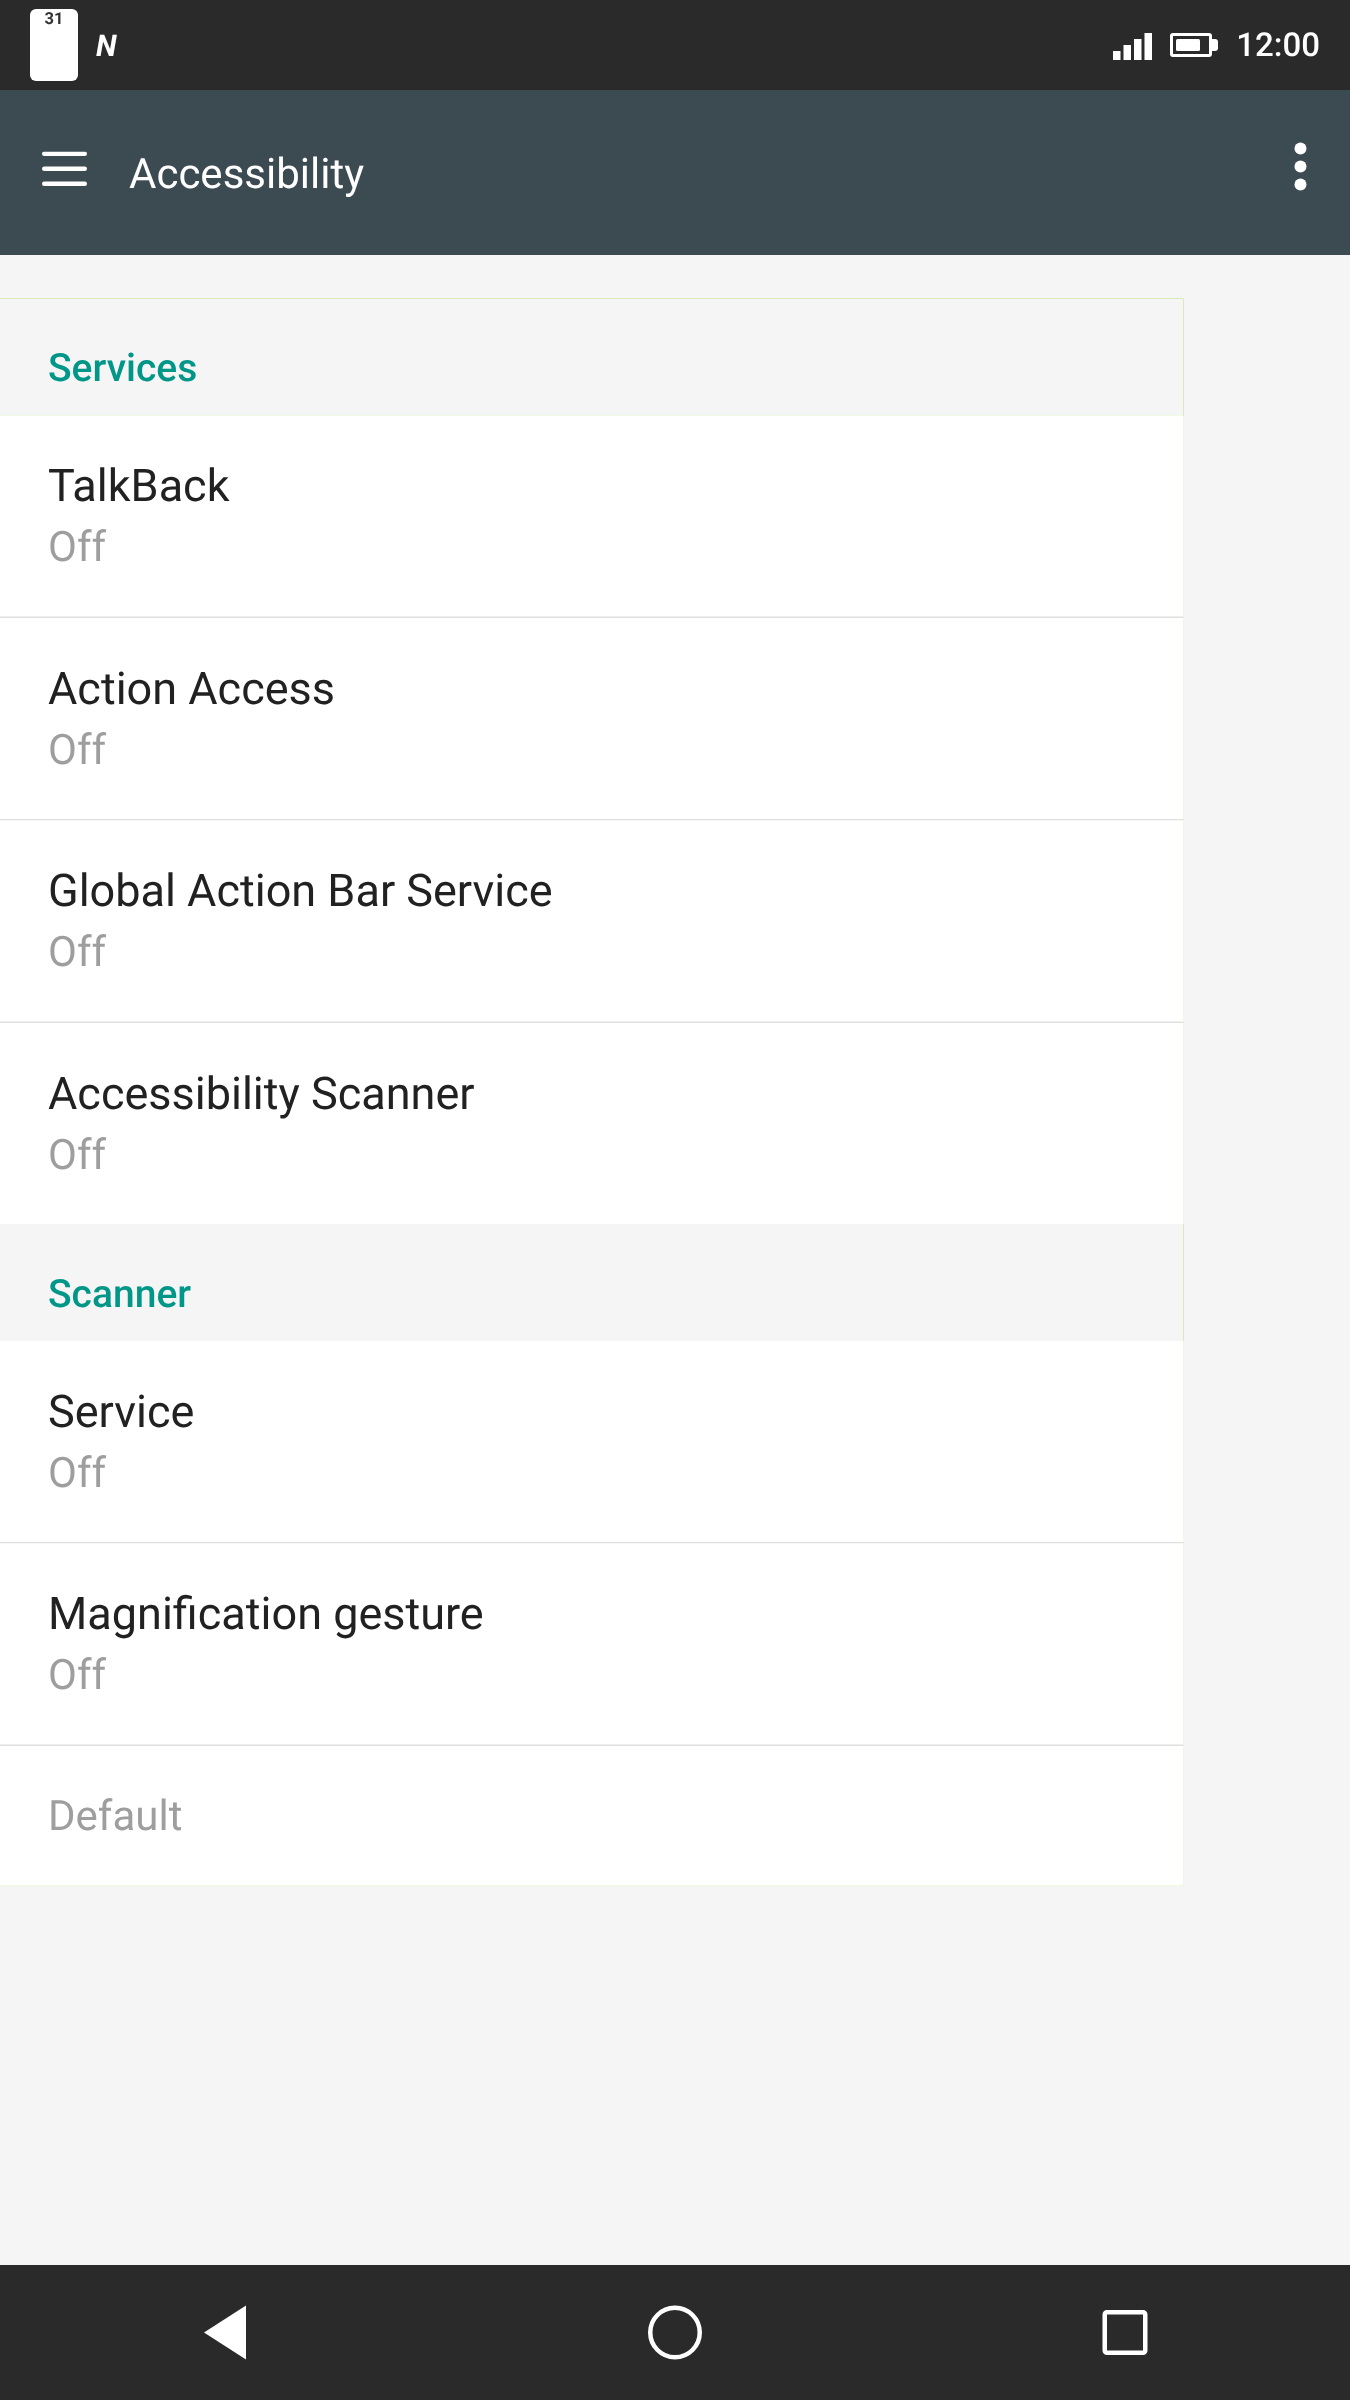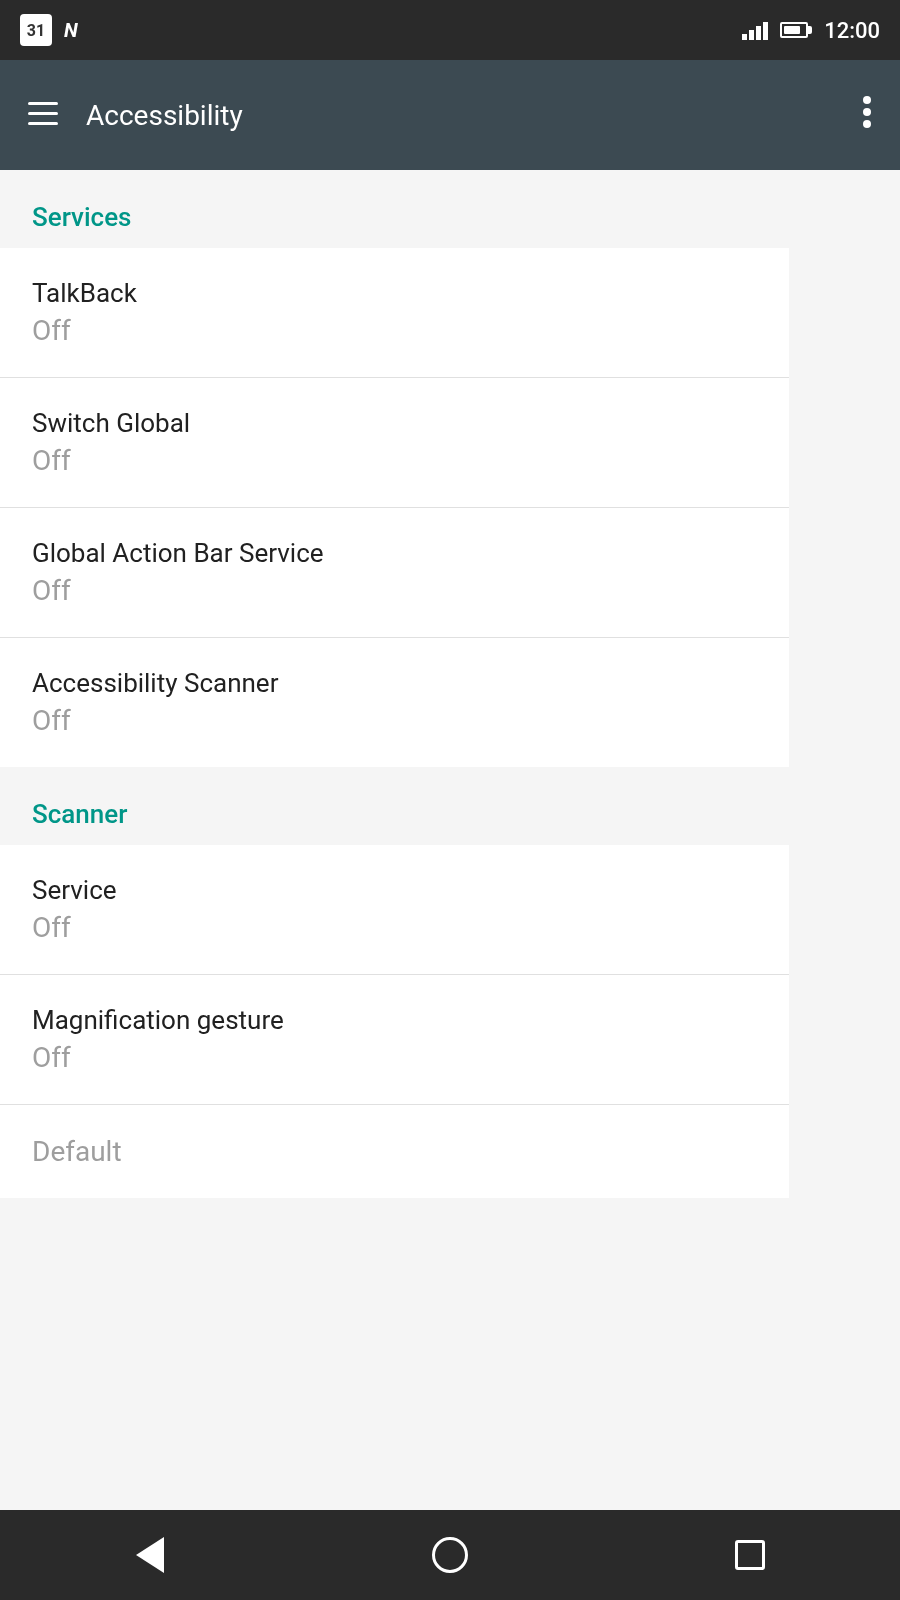--- a/index.html
+++ b/index.html
@@ -40,28 +40,27 @@
     }
 
     .status-time {
       color: white;
       font-size: 22px;
       font-weight: 500;
     }
 
     .calendar-icon {
       width: 32px;
-      height: 32px;
+      height: 48px;
       background: white;
       border-radius: 4px;
       display: flex;
       flex-direction: column;
       align-items: center;
-      justify-content: center;
-      font-size: 16px;
+      font-size: 11px;
       color: #333;
       font-weight: bold;
     }
 
     
     .app-bar {
       width: 900px;
       height: 110px;
       background: #3c4a52;
       display: flex;
@@ -94,20 +93,21 @@
       font-size: 30px;
       cursor: pointer;
       padding: 8px;
       letter-spacing: 2px;
     }
 
     
     .content {
       background: #84cc16;
       width: 789px;
+      margin-top: 29px;
     }
 
     
     .section-header {
       padding: 32px 32px 16px 32px;
       background: #f5f5f5;
     }
 
     .section-header-text {
       color: #009688;
@@ -121,21 +121,21 @@
       padding: 30px 32px;
       border-bottom: 1px solid #e0e0e0;
       cursor: pointer;
     }
 
     .setting-item:last-child {
       border-bottom: none;
     }
 
     .setting-item-title {
-      font-size: 26px;
+      font-size: 30px;
       color: #212121;
       font-weight: 400;
       margin-bottom: 6px;
     }
 
     .setting-item-subtitle {
       font-size: 28px;
       color: #9e9e9e;
     }
 
@@ -295,21 +295,21 @@
   <div class="section-header">
     <span class="section-header-text">Services</span>
   </div>
 
   <div class="settings-group">
     <div class="setting-item">
       <div class="setting-item-title">TalkBack</div>
       <div class="setting-item-subtitle">Off</div>
     </div>
     <div class="setting-item">
-      <div class="setting-item-title">Switch Global</div>
+      <div class="setting-item-title">Action Access</div>
       <div class="setting-item-subtitle">Off</div>
     </div>
     <div class="setting-item">
       <div class="setting-item-title">Global Action Bar Service</div>
       <div class="setting-item-subtitle">Off</div>
     </div>
     <div class="setting-item">
       <div class="setting-item-title">Accessibility Scanner</div>
       <div class="setting-item-subtitle">Off</div>
     </div>

